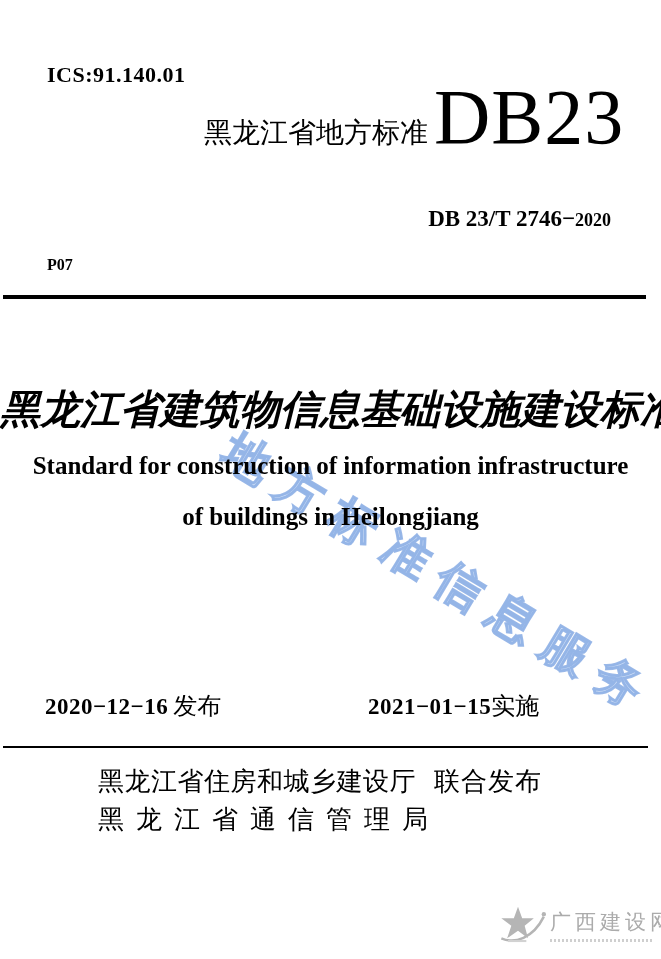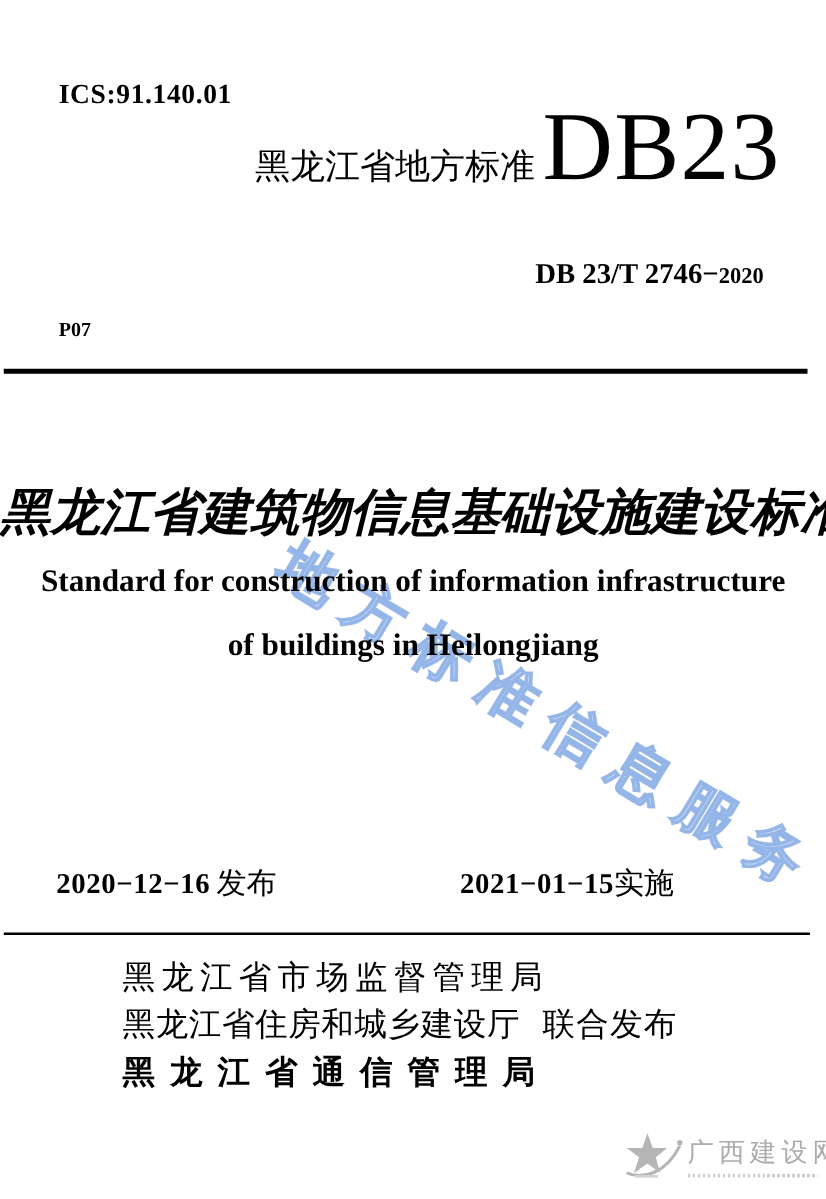--- a/index.html
+++ b/index.html
@@ -45,21 +45,21 @@
   .date-issue{position:absolute;left:45px;}
   .date-impl{position:absolute;left:368px;}
   .date-num{font-weight:bold;letter-spacing:.5px;font-family:Liberation Serif, serif;}
   .date-label{font-size:24px;margin-left:5px;}
   .date-impl .date-label{margin-left:0;}
 
   .publishers{position:absolute;left:98px;top:766px;font-size:26px;}
   .pub-line{height:38px;line-height:32px;white-space:nowrap;}
   .pub-1{letter-spacing:5px;}
   .pub-2{letter-spacing:0.5px;}
-  .pub-3{letter-spacing:12px;font-weight:bold;}
+  .pub-3{letter-spacing:12px;}
   .joint{margin-left:18px;letter-spacing:1px;}
 
   .corner-logo{position:absolute;left:498px;top:903px;display:flex;align-items:center;}
   .logo-star{width:50px;height:44px;flex:0 0 auto;}
   .logo-textwrap{margin-left:2px;}
   .logo-text{font-size:21px;color:#ababab;letter-spacing:4px;white-space:nowrap;}
   .logo-tagline{margin-top:3px;width:104px;height:3px;
     background:repeating-linear-gradient(90deg,#cfcfcf 0 2px,transparent 2px 4px);}
 </style>
 </head>
@@ -86,21 +86,20 @@
   <div class="title-en l2">of buildings in Heilongjiang</div>
 
   <div class="date-row">
     <span class="date-issue"><span class="date-num">2020−12−16</span><span class="date-label">发布</span></span>
     <span class="date-impl"><span class="date-num">2021−01−15</span><span class="date-label">实施</span></span>
   </div>
 
   <div class="rule rule-bottom"></div>
 
   <div class="publishers">
-    <div class="pub-line pub-1">黑龙江省市场监督管理局</div>
     <div class="pub-line pub-2"><span>黑龙江省住房和城乡建设厅</span><span class="joint">联合发布</span></div>
     <div class="pub-line pub-3">黑龙江省通信管理局</div>
   </div>
 
   <div class="corner-logo">
     <span class="logo-star">
       <svg viewBox="0 0 60 52" width="50" height="44" xmlns="http://www.w3.org/2000/svg">
         <path d="M24 4 L29 18 L43 18 L32 27 L36 42 L24 33 L11 42 L16 27 L4 18 L19 18 Z" fill="#b5b5b5"></path>
         <path d="M4 42 C 20 49, 42 42, 55 16" stroke="#b5b5b5" stroke-width="3" fill="none"></path>
         <circle cx="55" cy="13" r="2.6" fill="#b5b5b5"></circle>

